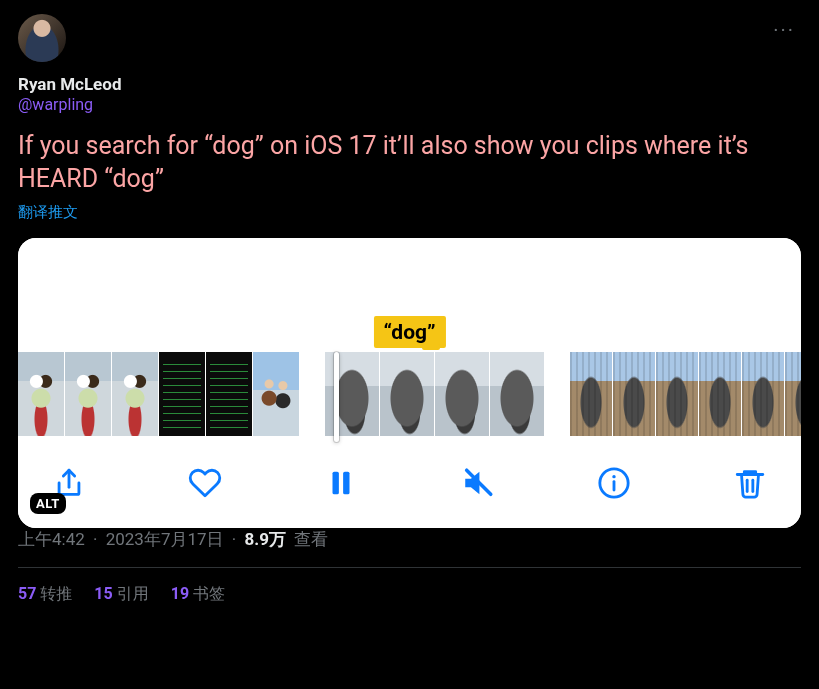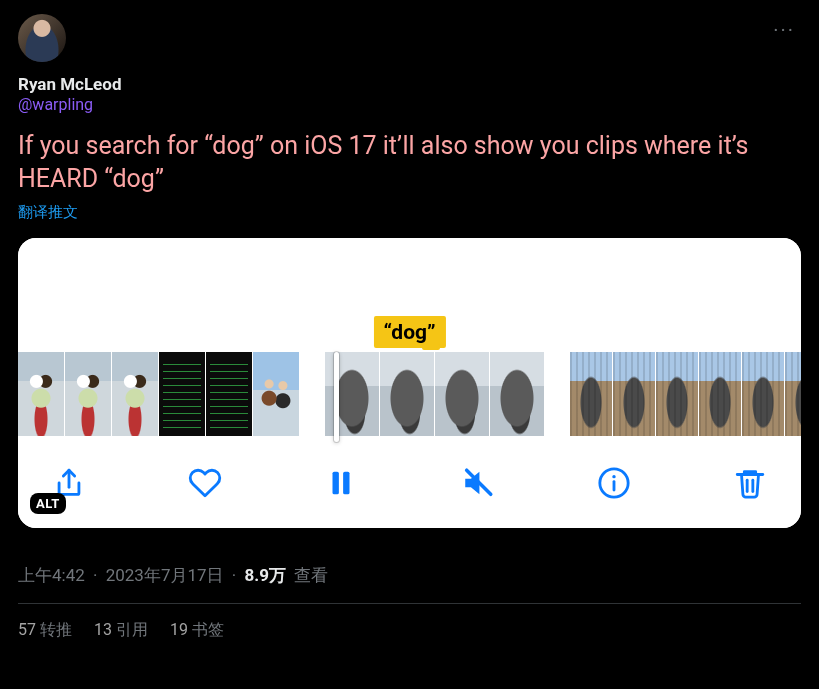--- a/index.html
+++ b/index.html
@@ -179,39 +179,39 @@
     background:#000;
     color:#fff;
     font-weight:700;
     font-size:13px;
     padding:3px 6px;
     border-radius:8px;
     letter-spacing:.5px;
   }
   
   .meta {
-    margin-top: 36px;
+    margin-top: 0;
     color:#71767b;
     font-size: 17px;
   }
   .meta .sep { margin: 0 4px; }
   .meta b { color:#e7e9ea; font-weight:700; }
   .divider {
     border: none;
     border-top: 1px solid #2f3336;
     margin: 16px 0 0 0;
   }
   .stats {
     display:flex;
     gap: 22px;
     padding: 16px 0 0 0;
     font-size: 16px;
     color:#71767b;
   }
-  .stats .stat b { color:#a3a3a3; font-weight:400; margin-right:4px; }
+  .stats .stat b { color:#8b5cf6; font-weight:700; margin-right:4px; }
 </style>
 </head>
 <body>
 
 <div class="tweet">
 
   <div class="header">
     <div class="avatar"></div>
     <div class="names">
       <div class="display-name">Ryan McLeod</div>
@@ -312,20 +312,20 @@
     <span style="margin-left:4px">查看</span>
   </div>
 
   <hr class="divider">
 
   <div class="stats">
     <div class="stat">
       <b>57</b><span>转推</span>
     </div>
     <div class="stat">
-      <b>13</b><span>引用</span>
+      <b>15</b><span>引用</span>
     </div>
     <div class="stat">
       <b>19</b><span>书签</span>
     </div>
   </div>
 
 </div>
 
 </body></html>

